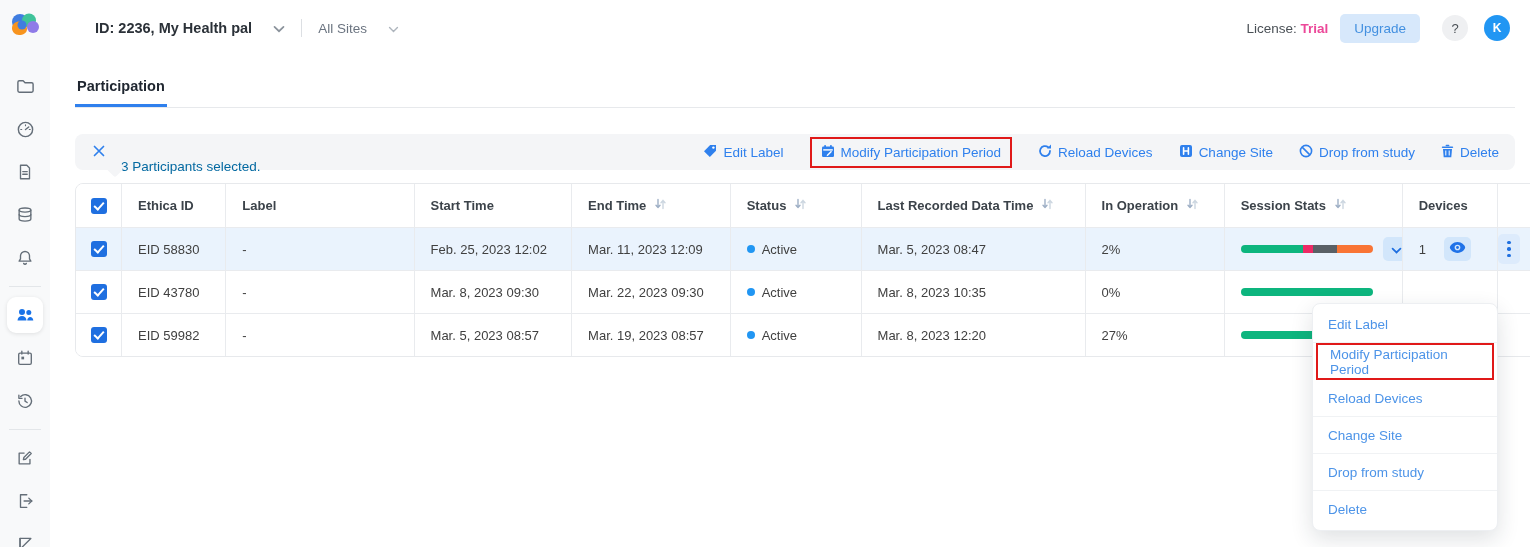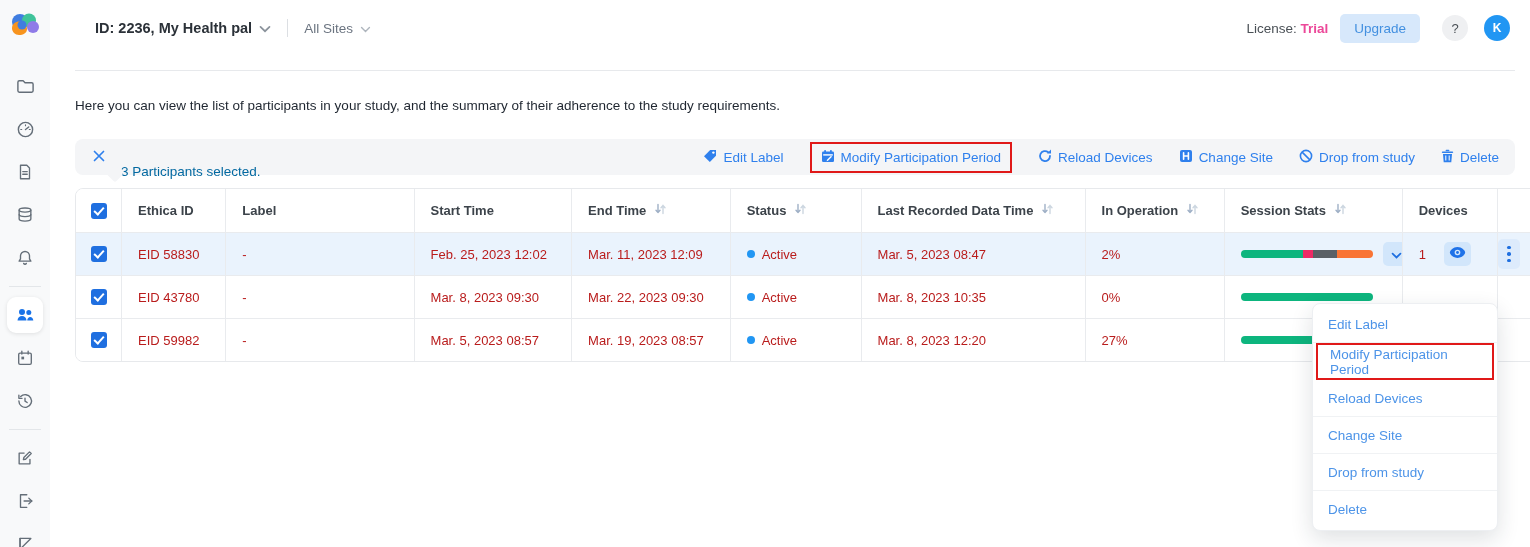--- a/index.html
+++ b/index.html
@@ -13,21 +13,21 @@
   .nav { margin-top:27px; display:flex; flex-direction:column; align-items:center; }
   .nav-item { width:36px; height:36px; margin-bottom:7px; border-radius:9px;
               display:flex; align-items:center; justify-content:center; cursor:pointer; }
   .nav-item.active { background:#fff; box-shadow:0 1px 4px rgba(0,0,0,.10); }
   .nav-divider { width:32px; height:1px; background:#e3e6e9; margin:3px 0 10px; }
   .nav svg { display:block; }
 
   
   .main { margin-left:50px; }
   .topbar { height:56px; display:flex; align-items:center; padding:0 20px 0 45px; }
-  .selector { display:flex; align-items:center; gap:7px; cursor:pointer; }
+  .selector { display:flex; align-items:center; gap:21px; cursor:pointer; }
   .study-name { font-size:14.5px; font-weight:700; color:#2b3138; }
   .top-divider { width:1px; height:18px; background:#dcdfe3; margin:0 16px; }
   .sites-name { font-size:13.5px; color:#6b7480; }
   .topbar-spacer { flex:1; }
   .license { font-size:13.5px; color:#4a5056; margin-right:12px; }
   .license b { color:#ec4899; }
   .upgrade-btn { background:#d7e8fb; color:#4390e0; font-size:13.5px; padding:7px 14px;
                  border:none; border-radius:5px; cursor:pointer; margin-right:22px; font-family:inherit; }
   .help-btn { width:26px; height:26px; border-radius:50%; background:#eff0f2; color:#4a5056;
               font-size:13px; border:none; cursor:pointer; margin-right:16px; font-family:inherit; }
@@ -50,21 +50,21 @@
   .close-x { background:none; border:none; cursor:pointer; display:flex; margin-right:14px; padding:2px; }
   .sel-text { color:#0369a1; font-size:13.5px;margin-top:28px; }
   .actions { margin-left:auto; display:flex; align-items:center; gap:26px; }
   .action { display:flex; align-items:center; gap:6px; color:#2f80ed; font-size:13.5px; cursor:pointer; white-space:nowrap; }
   .action.highlighted { border:2px solid #e01919; padding:5px 9px; }
 
   
   .ptable { margin-top:13px; width:1475px; border:1px solid #e7e9ec; border-radius:8px;
             border-collapse:separate; border-spacing:0; table-layout:fixed; overflow:hidden; }
   .ptable th, .ptable td { border-right:1px solid #e9ebee; height:43px; font-size:13px;
-                           color:#b91c1c; padding:0 0 0 16px; text-align:left; overflow:hidden; white-space:nowrap; }
+                           color:#404040; padding:0 0 0 16px; text-align:left; overflow:hidden; white-space:nowrap; }
   .ptable th:last-child, .ptable td:last-child { border-right:none; }
   .ptable th { font-weight:700; color:#3c434a; background:#fff; }
   .ptable td { border-top:1px solid #e9ebee; background:#fff; }
   tr.selected td { background:#eaf3fd; }
   .cb-cell { text-align:center !important; padding:0 !important; }
   .checkbox { display:inline-block; width:16px; height:16px; background:#1f6fe0; border-radius:3px;
               position:relative; vertical-align:middle; cursor:pointer; }
   .checkbox::after { content:""; position:absolute; left:5px; top:2px; width:4px; height:8px;
                      border:solid #fff; border-width:0 2px 2px 0; transform:rotate(42deg); }
   .th-flex { display:flex; align-items:center; gap:8px; }
@@ -224,23 +224,23 @@
         <span>License:</span>
         <b>Trial</b>
       </span>
       <button class="upgrade-btn">Upgrade</button>
       <button class="help-btn">?</button>
       <div class="avatar">K</div>
     </header>
 
     <div class="content">
       <div class="tabs">
-      </div>
-
-      <p class="description">Here you can view the list of participants in your study, and the summary of their adherence to the study requirements.</p>
+        <div class="tab active">Participation</div>
+      </div>
+
 
       <div class="selection-bar">
         <button class="close-x">
           <span><svg width="12" height="12" viewBox="0 0 12 12" stroke="#2f80ed" stroke-width="1.7" stroke-linecap="round">
                 <path d="M1.5 1.5l9 9M10.5 1.5l-9 9"></path>
               </svg></span>
         </button>
         <span class="sel-text">3 Participants selected.</span>
         <div class="actions">
           <div class="action">

